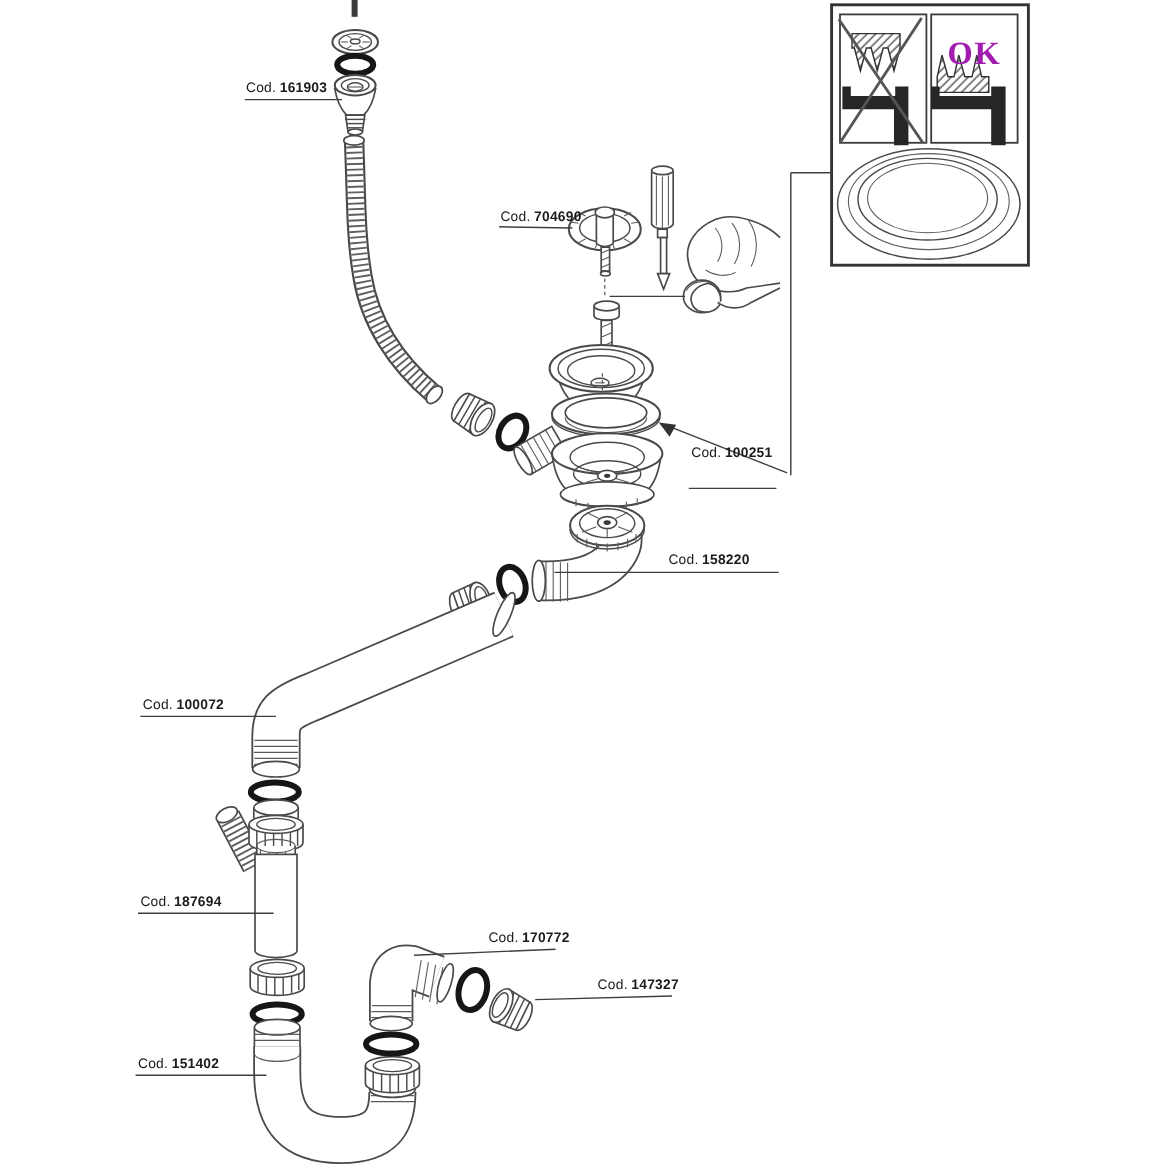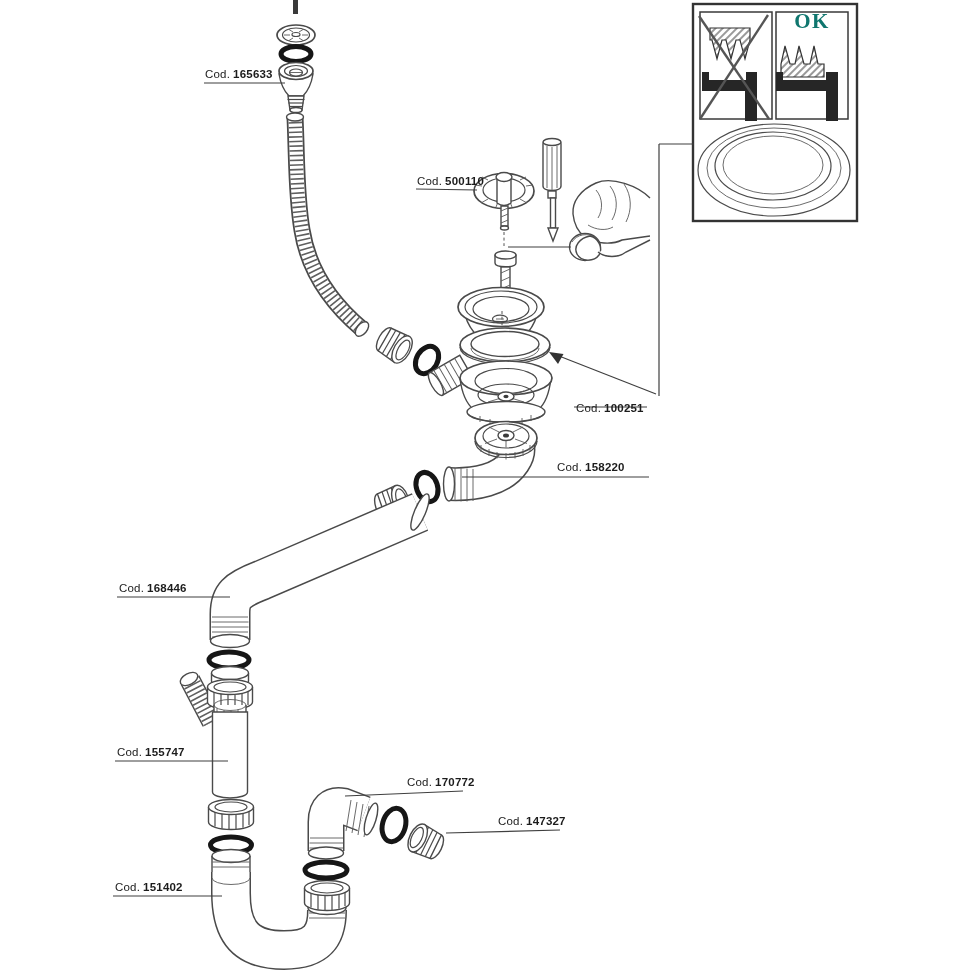--- a/index.html
+++ b/index.html
@@ -2,23 +2,23 @@
 <html><head>
 <meta charset="utf-8">
 <style>
   html,body{margin:0;padding:0;background:#fff;}
   #stage{position:relative;width:970px;height:971px;background:#ffffff;overflow:hidden;
          font-family:"Liberation Sans", sans-serif;}
   #art{position:absolute;left:0;top:0;}
   .part-label{position:absolute;font-size:11.5px;line-height:13px;color:#1c1c1c;
               letter-spacing:.2px;white-space:nowrap;}
   .part-label .code{font-weight:bold;margin-left:3px;}
-  .ok-label{position:absolute;left:777px;top:9px;width:70px;text-align:center;
-            font-family:"Liberation Serif", serif;font-size:21px;font-weight:600;
-            color:#0f766e;letter-spacing:1.5px;}
+  .ok-label{position:absolute;left:777px;top:29px;width:70px;text-align:center;
+            font-family:"Liberation Serif", serif;font-size:27px;font-weight:600;
+            color:#a21caf;letter-spacing:1.5px;}
   
   .wh{fill:#ffffff;stroke:#4a4a4a;stroke-width:1.4;}
   .wh2{fill:#ffffff;stroke:#4a4a4a;stroke-width:1.7;}
   .ln{fill:none;stroke:#4a4a4a;stroke-width:1.2;}
   .lnt{fill:none;stroke:#5a5a5a;stroke-width:0.9;}
   .ring{fill:none;stroke:#161616;stroke-width:5;}
   .po{fill:none;stroke:#4a4a4a;stroke-linecap:butt;}
   .pi{fill:none;stroke:#ffffff;stroke-linecap:butt;}
   .rib{fill:none;stroke:#5f5f5f;stroke-linecap:butt;}
   .dark{fill:#262626;stroke:none;}
@@ -325,36 +325,36 @@
     <line class="leader" x1="446" y1="833" x2="560" y2="830"></line>
     <line class="leader" x1="113" y1="896" x2="222" y2="896"></line>
     <line class="leader" x1="659" y1="144" x2="694" y2="144"></line>
     <line class="leader" x1="659" y1="144" x2="659" y2="396"></line>
     <line class="leader" x1="656" y1="394" x2="559" y2="356"></line>
     <polygon points="549,352 563.5,354 558,364" fill="#333"></polygon>
   </g>
 </svg>
 
 <div class="part-label" style="left:205px;top:68px">
-  <span>Cod.</span><span class="code">165633</span>
+  <span>Cod.</span><span class="code">161903</span>
 </div>
 <div class="part-label" style="left:417px;top:175px">
-  <span>Cod.</span><span class="code">500110</span>
-</div>
-<div class="part-label" style="left:576px;top:402px">
+  <span>Cod.</span><span class="code">704690</span>
+</div>
+<div class="part-label" style="left:576px;top:372px">
   <span>Cod.</span><span class="code">100251</span>
 </div>
 <div class="part-label" style="left:557px;top:461px">
   <span>Cod.</span><span class="code">158220</span>
 </div>
 <div class="part-label" style="left:119px;top:582px">
-  <span>Cod.</span><span class="code">168446</span>
+  <span>Cod.</span><span class="code">100072</span>
 </div>
 <div class="part-label" style="left:117px;top:746px">
-  <span>Cod.</span><span class="code">155747</span>
+  <span>Cod.</span><span class="code">187694</span>
 </div>
 <div class="part-label" style="left:407px;top:776px">
   <span>Cod.</span><span class="code">170772</span>
 </div>
 <div class="part-label" style="left:498px;top:815px">
   <span>Cod.</span><span class="code">147327</span>
 </div>
 <div class="part-label" style="left:115px;top:881px">
   <span>Cod.</span><span class="code">151402</span>
 </div>

